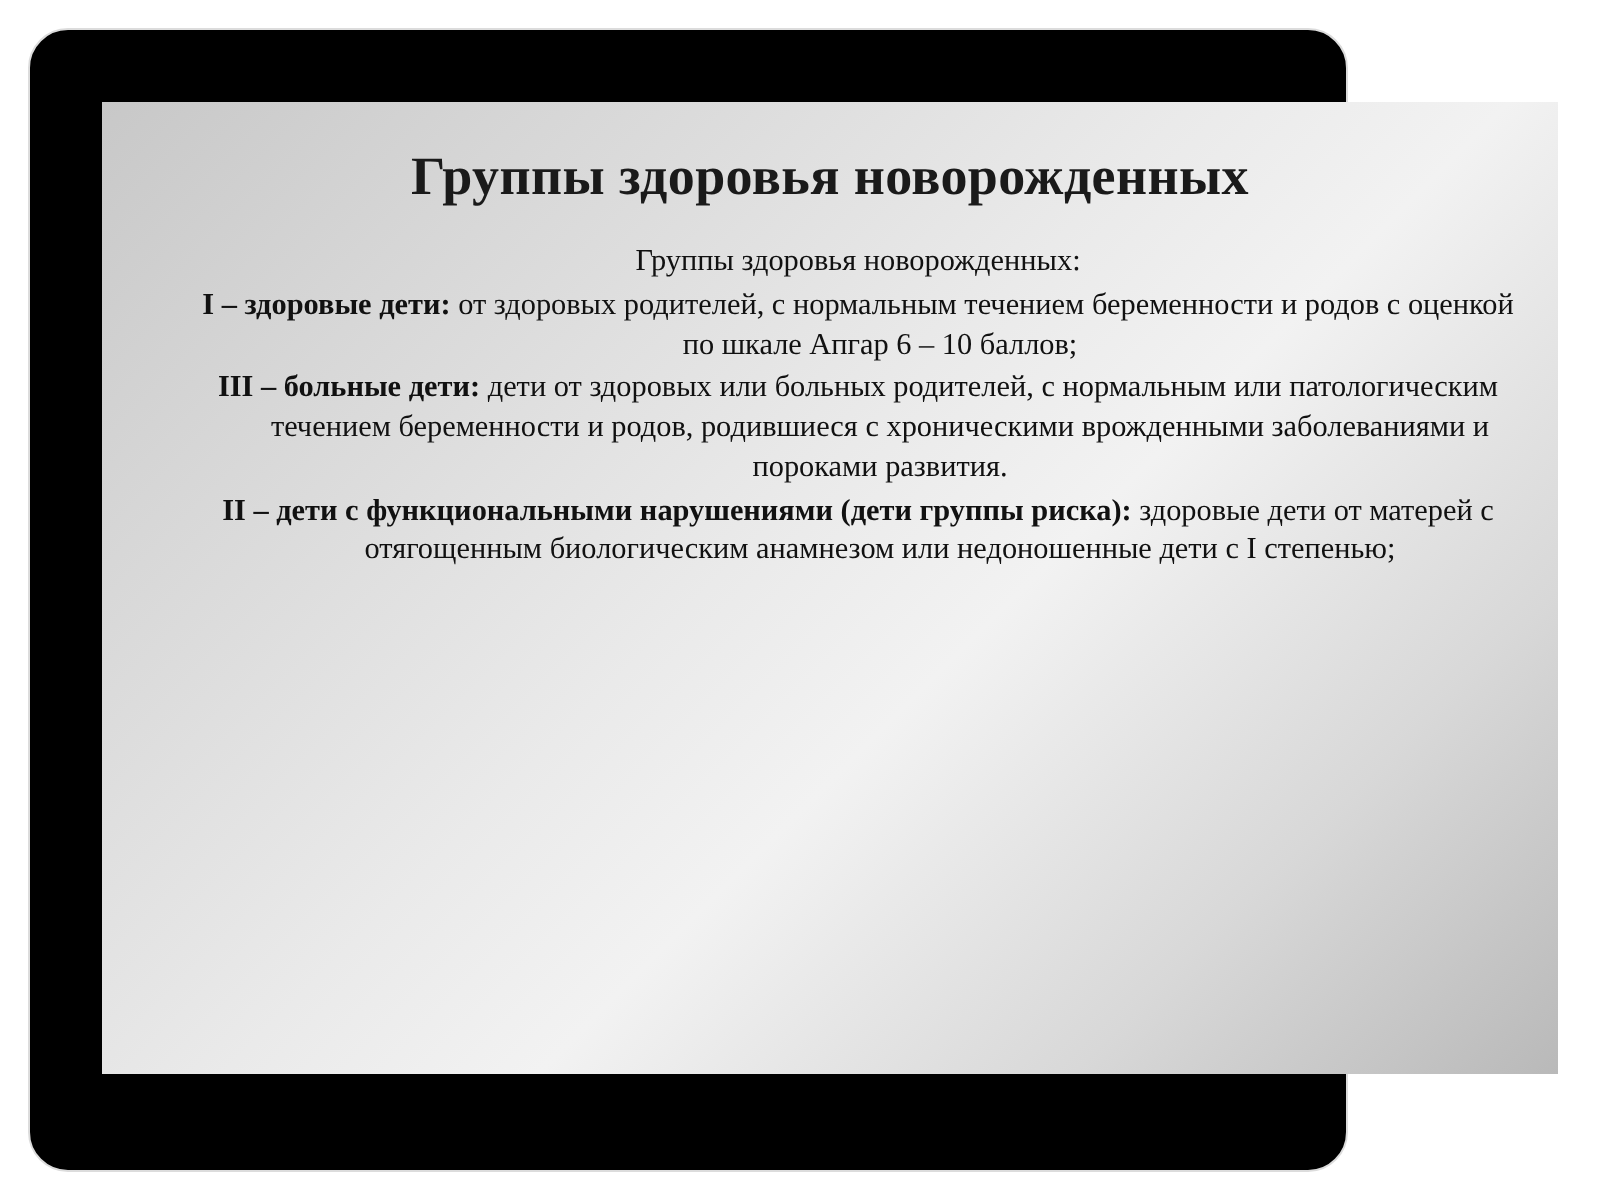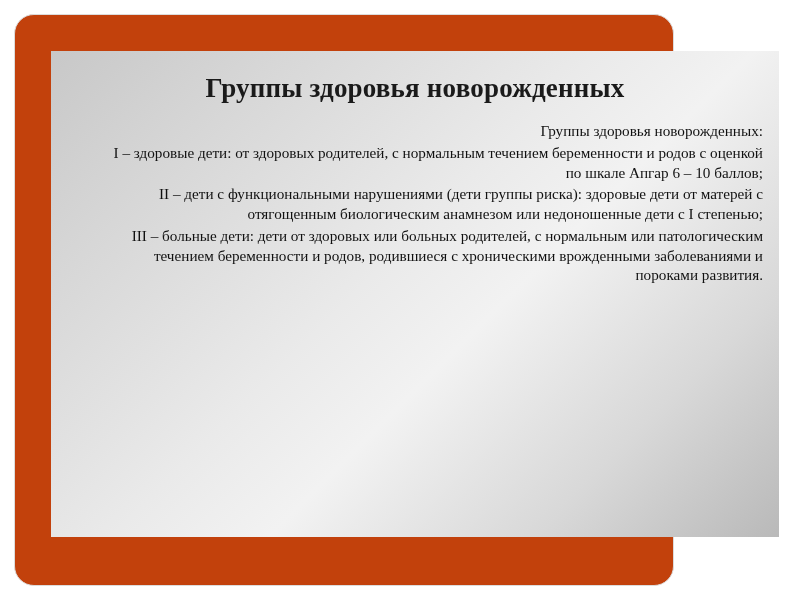--- a/index.html
+++ b/index.html
@@ -24,21 +24,21 @@
   
   .slide-frame {
     position: absolute;
     left: 14px;
     top: 14px;
     width: 660px;
     height: 572px;
     box-sizing: border-box;
     border: 1px solid #dcdcdc;
     border-radius: 20px;
-    background: #c2410c;
+    background: #000000;
   }
   
   .slide-panel {
     position: absolute;
     left: 36px;
     top: 36px;
     width: 728px;
     height: 486px;
     box-sizing: border-box;
     background: linear-gradient(135deg, #c8c8c8 0%, #d6d6d6 18%, #eaeaea 45%, #f2f2f2 58%, #d8d8d8 80%, #b9b9b9 100%);
@@ -60,30 +60,30 @@
     left: 22px;
     top: 70px;
     width: 690px;
   }
   .para {
     font-family: "Liberation Serif", serif;
     font-size: 15.2px;
     line-height: 1.30;
     color: #111111;
     margin: 0 0 2px 0;
-    text-align: right;
+    text-align: center;
     padding-left: 22px;
     text-indent: -0px;
   }
   .para.hang {
     padding-left: 44px;
     text-indent: -22px;
   }
   .para .lead {
-    font-weight: normal;
+    font-weight: bold;
     margin-top: 44px;
   }
 </style>
 </head>
 <body>
 
 <div class="slide-canvas">
   <div class="slide-frame">
     <div class="slide-panel">
 
@@ -91,23 +91,23 @@
 
       <div class="body-block">
 
         <p class="para">Группы здоровья новорожденных:</p>
 
         <p class="para hang">
           <span class="lead">I – здоровые дети:</span><span> от здоровых родителей, с нормальным течением беременности и родов с оценкой по шкале Апгар 6 – 10 баллов;</span>
         </p>
 
         <p class="para hang">
-          <span class="lead">II – дети с функциональными нарушениями (дети группы риска):</span><span> здоровые дети от матерей с отягощенным биологическим анамнезом или недоношенные дети с I степенью;</span>
+          <span class="lead">III – больные дети:</span><span> дети от здоровых или больных родителей, с нормальным или патологическим течением беременности и родов, родившиеся с хроническими врожденными заболеваниями и пороками развития.</span>
         </p>
 
         <p class="para hang">
-          <span class="lead">III – больные дети:</span><span> дети от здоровых или больных родителей, с нормальным или патологическим течением беременности и родов, родившиеся с хроническими врожденными заболеваниями и пороками развития.</span>
+          <span class="lead">II – дети с функциональными нарушениями (дети группы риска):</span><span> здоровые дети от матерей с отягощенным биологическим анамнезом или недоношенные дети с I степенью;</span>
         </p>
 
       </div>
     </div>
   </div>
 </div>
 
 </body></html>

